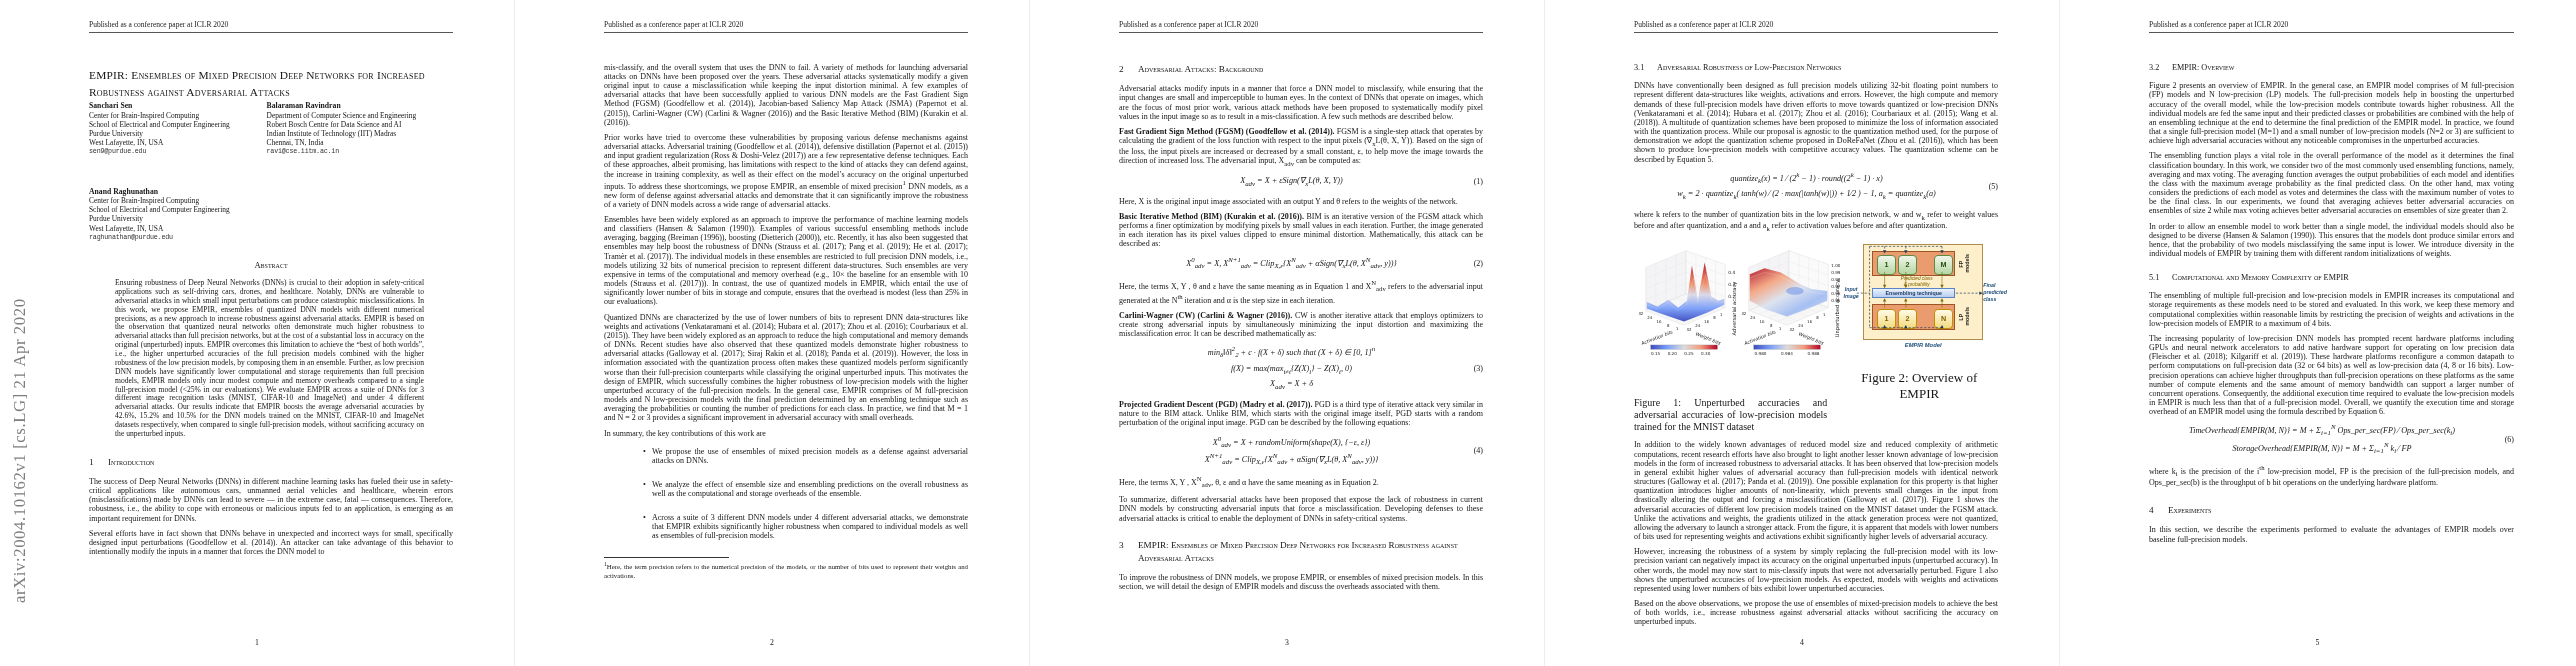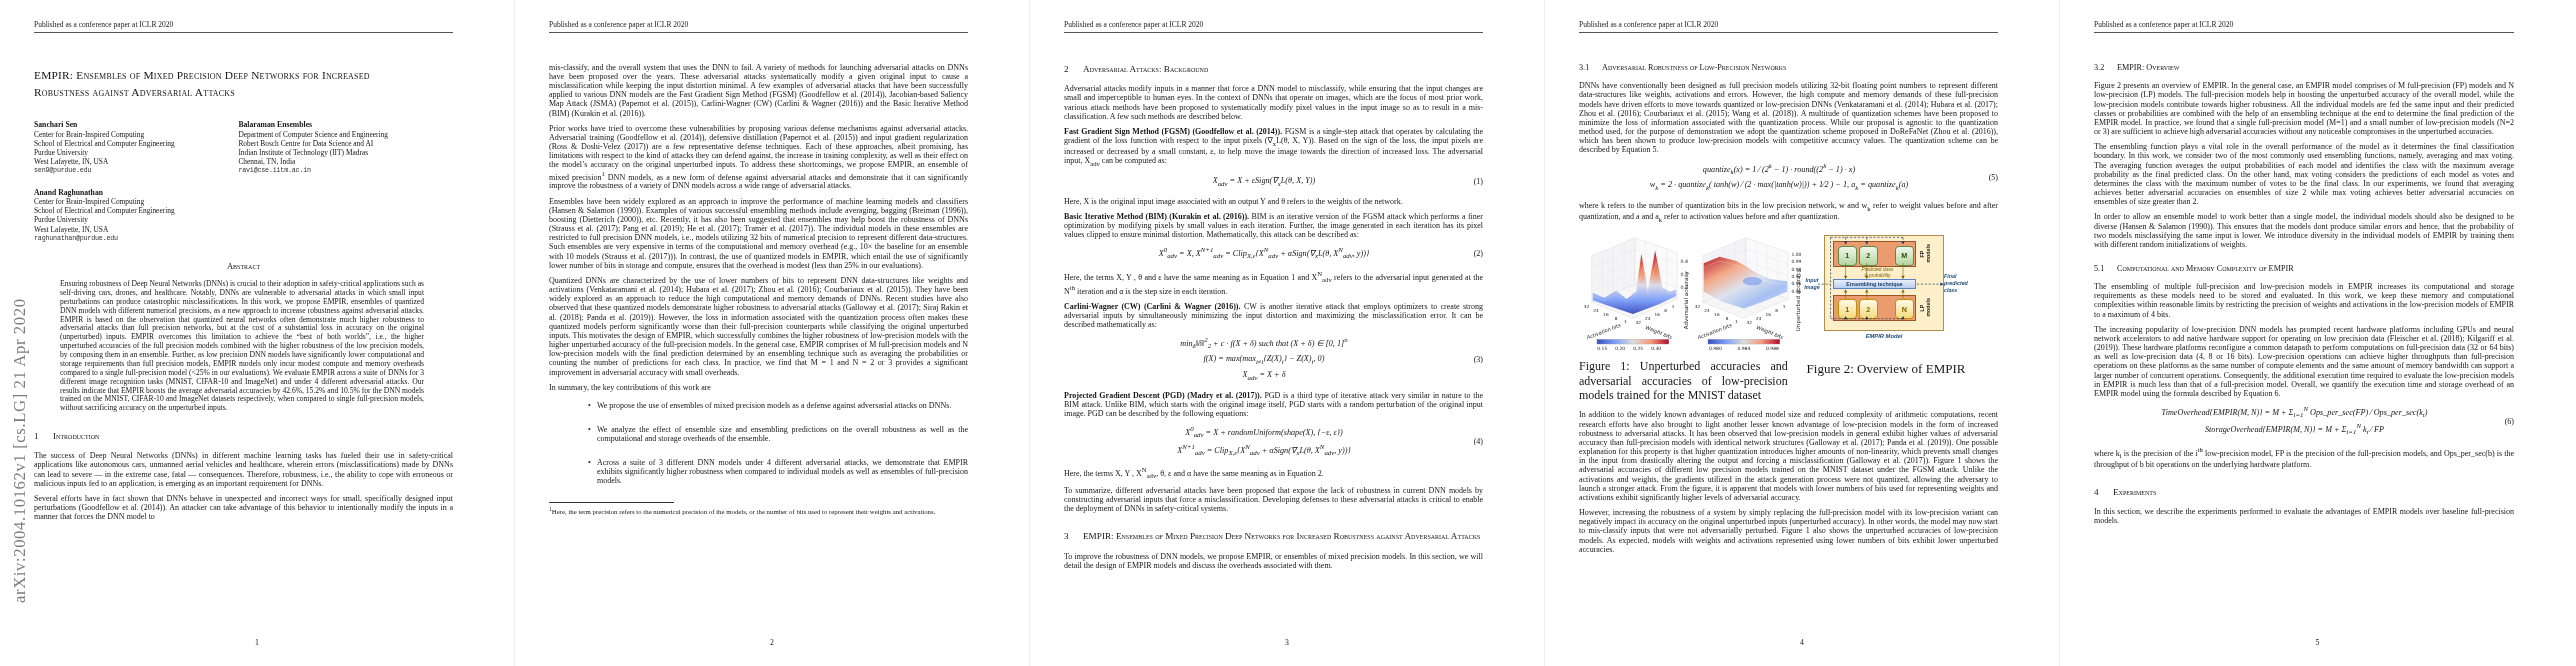--- a/index.html
+++ b/index.html
@@ -1,26 +1,26 @@
 <!DOCTYPE html>
 <html style="font-size:9px"><head>
 <meta charset="utf-8">
 <style>
   html,body{margin:0;padding:0;background:#fff;}
   .sheet{display:flex;width:2576px;height:667px;background:#fff;font-family:"Liberation Serif",serif;color:#161616;}
   .page{position:relative;width:515px;height:667px;box-sizing:border-box;background:#fff;
-        padding:20px 61px 0 34px;overflow:hidden;border-right:0.6px solid #ededed;}
+        padding:20px 61px 0 89px;overflow:hidden;border-right:0.6px solid #ededed;}
   .page:last-child{border-right:none;}
   .runhead{font-size:7.5px;color:#222;padding-bottom:2.8px;border-bottom:0.6px solid #555;}
   .body{margin-top:30px;}
   .pageno{position:absolute;bottom:20px;left:0;right:0;text-align:center;font-size:7.8px;}
   .arxiv{position:absolute;left:10px;top:603px;transform:rotate(-90deg);transform-origin:left top;
          font-size:16.7px;color:#7e7e7e;white-space:nowrap;letter-spacing:0.6px;}
   .title{font-variant:small-caps;font-size:11.4px;line-height:1.5;letter-spacing:0.2px;margin-top:34px;width:356px;}
-  .authors{display:grid;grid-template-columns:1fr 1.05fr;row-gap:13px;margin-top:19px;}
+  .authors{display:grid;grid-template-columns:1fr 1.05fr;row-gap:31px;}
   .author{font-size:7.4px;line-height:1.24;}
   .author .nm{font-weight:bold;font-size:7.7px;}
   .email{font-family:"Liberation Mono",monospace;font-size:6.7px;color:#333;letter-spacing:-0.2px;}
   .abs-head{text-align:center;font-variant:small-caps;font-size:8.6px;margin:19px 0 0;}
   .abs-text{margin:9px 29px 0 26px;font-size:7.6px;line-height:1.17;text-align:justify;}
   .sec{display:flex;font-variant:small-caps;font-size:9.2px;margin:16.7px 0 9px;line-height:1.35;}
   .sec .num{flex:none;width:19px;}
   .subsec{display:flex;font-variant:small-caps;font-size:8.2px;margin:14.5px 0 7.8px;line-height:1.3;}
   .subsec .num{flex:none;width:23px;}
   .p{font-size:8px;line-height:1.145;text-align:justify;margin:0 0 6.1px;}
@@ -28,21 +28,21 @@
   .eqrow{display:flex;align-items:center;margin:5.6px 0 7.2px;}
   .eq{flex:1;text-align:center;font-style:italic;font-size:8.2px;line-height:1.6;}
   .eqno{width:19px;text-align:right;font-size:8px;}
   .bullets{margin:9px 0 0 39px;}
   .bullet{display:flex;gap:6.1px;margin-bottom:14.5px;font-size:8px;line-height:1.15;text-align:justify;}
   .bullet .dot{flex:none;}
   .fnrule{width:125px;border-top:0.6px solid #333;margin:16.7px 0 3.3px;}
   .fn{font-size:6.8px;line-height:1.22;text-align:justify;}
   .figrow{display:flex;margin:2.2px 0 0;}
   .caprow{display:flex;margin:3.3px 0 7.8px;}
-  .cap1{width:222px;font-size:12px;line-height:1.2;text-align:justify;padding-right:13.3px;box-sizing:border-box;}
+  .cap1{width:222px;font-size:10px;line-height:1.2;text-align:justify;padding-right:13.3px;box-sizing:border-box;margin-top:28px;}
   .cap2{width:170px;font-size:13px;text-align:center;align-self:flex-start;margin-top:1.1px;}
   .plot3d{width:111px;}
   svg text{font-family:"DejaVu Sans",sans-serif;fill:#222;}
   
   .f2{position:relative;width:170px;height:127px;font-family:"Liberation Sans",sans-serif;}
   .f2outer{position:absolute;left:23px;top:5.6px;width:120px;height:96px;background:#fcefc9;border:0.6px solid #b08d4a;box-sizing:border-box;}
   .panel{position:absolute;width:83px;height:25.6px;background:#eb9c6f;border:0.6px solid #9c5526;box-sizing:border-box;}
   .mbox{position:absolute;top:3.3px;width:16.7px;height:18px;border-radius:3.9px;display:flex;align-items:center;justify-content:center;
         font-weight:bold;font-size:7.2px;}
   .green{border:0.8px solid #5d8a46;background:linear-gradient(#f0f7ea,#b5d6a2);color:#274e13;}
@@ -74,21 +74,21 @@
     <div class="authors">
       <div class="author">
         <div class="nm">Sanchari Sen</div>
         <div>Center for Brain-Inspired Computing</div>
         <div>School of Electrical and Computer Engineering</div>
         <div>Purdue University</div>
         <div>West Lafayette, IN, USA</div>
         <div class="email">sen9@purdue.edu</div>
       </div>
       <div class="author">
-        <div class="nm">Balaraman Ensembles</div>
+        <div class="nm">Balaraman Ravindran</div>
         <div>Department of Computer Science and Engineering</div>
         <div>Robert Bosch Centre for Data Science and AI</div>
         <div>Indian Institute of Technology (IIT) Madras</div>
         <div>Chennai, TN, India</div>
         <div class="email">ravi@cse.iitm.ac.in</div>
       </div>
       <div class="author">
         <div class="nm">Anand Raghunathan</div>
         <div>Center for Brain-Inspired Computing</div>
         <div>School of Electrical and Computer Engineering</div>
@@ -354,20 +354,21 @@
           </svg>
         </div>
       </div>
       <div class="caprow">
         <div class="cap1">Figure 1: Unperturbed accuracies and adversarial accuracies of low-precision models trained for the MNIST dataset</div>
         <div class="cap2">Figure 2: Overview of EMPIR</div>
       </div>
 
       <div class="p">In addition to the widely known advantages of reduced model size and reduced complexity of arithmetic computations, recent research efforts have also brought to light another lesser known advantage of low-precision models in the form of increased robustness to adversarial attacks. It has been observed that low-precision models in general exhibit higher values of adversarial accuracy than full-precision models with identical network structures (Galloway et al. (2017); Panda et al. (2019)). One possible explanation for this property is that higher quantization introduces higher amounts of non-linearity, which prevents small changes in the input from drastically altering the output and forcing a misclassification (Galloway et al. (2017)). Figure 1 shows the adversarial accuracies of different low precision models trained on the MNIST dataset under the FGSM attack. Unlike the activations and weights, the gradients utilized in the attack generation process were not quantized, allowing the adversary to launch a stronger attack. From the figure, it is apparent that models with lower numbers of bits used for representing weights and activations exhibit significantly higher levels of adversarial accuracy.</div>
       <div class="p">However, increasing the robustness of a system by simply replacing the full-precision model with its low-precision variant can negatively impact its accuracy on the original unperturbed inputs (unperturbed accuracy). In other words, the model may now start to mis-classify inputs that were not adversarially perturbed. Figure 1 also shows the unperturbed accuracies of low-precision models. As expected, models with weights and activations represented using lower numbers of bits exhibit lower unperturbed accuracies.</div>
+      <div class="p">Based on the above observations, we propose the use of ensembles of mixed-precision models to achieve the best of both worlds, i.e., increase robustness against adversarial attacks without sacrificing the accuracy on unperturbed inputs.</div>
     </div>
     <div class="pageno">4</div>
   </div>
 
   <div class="page">
     <div class="runhead">Published as a conference paper at ICLR 2020</div>
     <div class="body">
       <div class="subsec" style="margin-top:0">
         <span class="num">3.2</span>
         <span class="txt">EMPIR: Overview</span>

